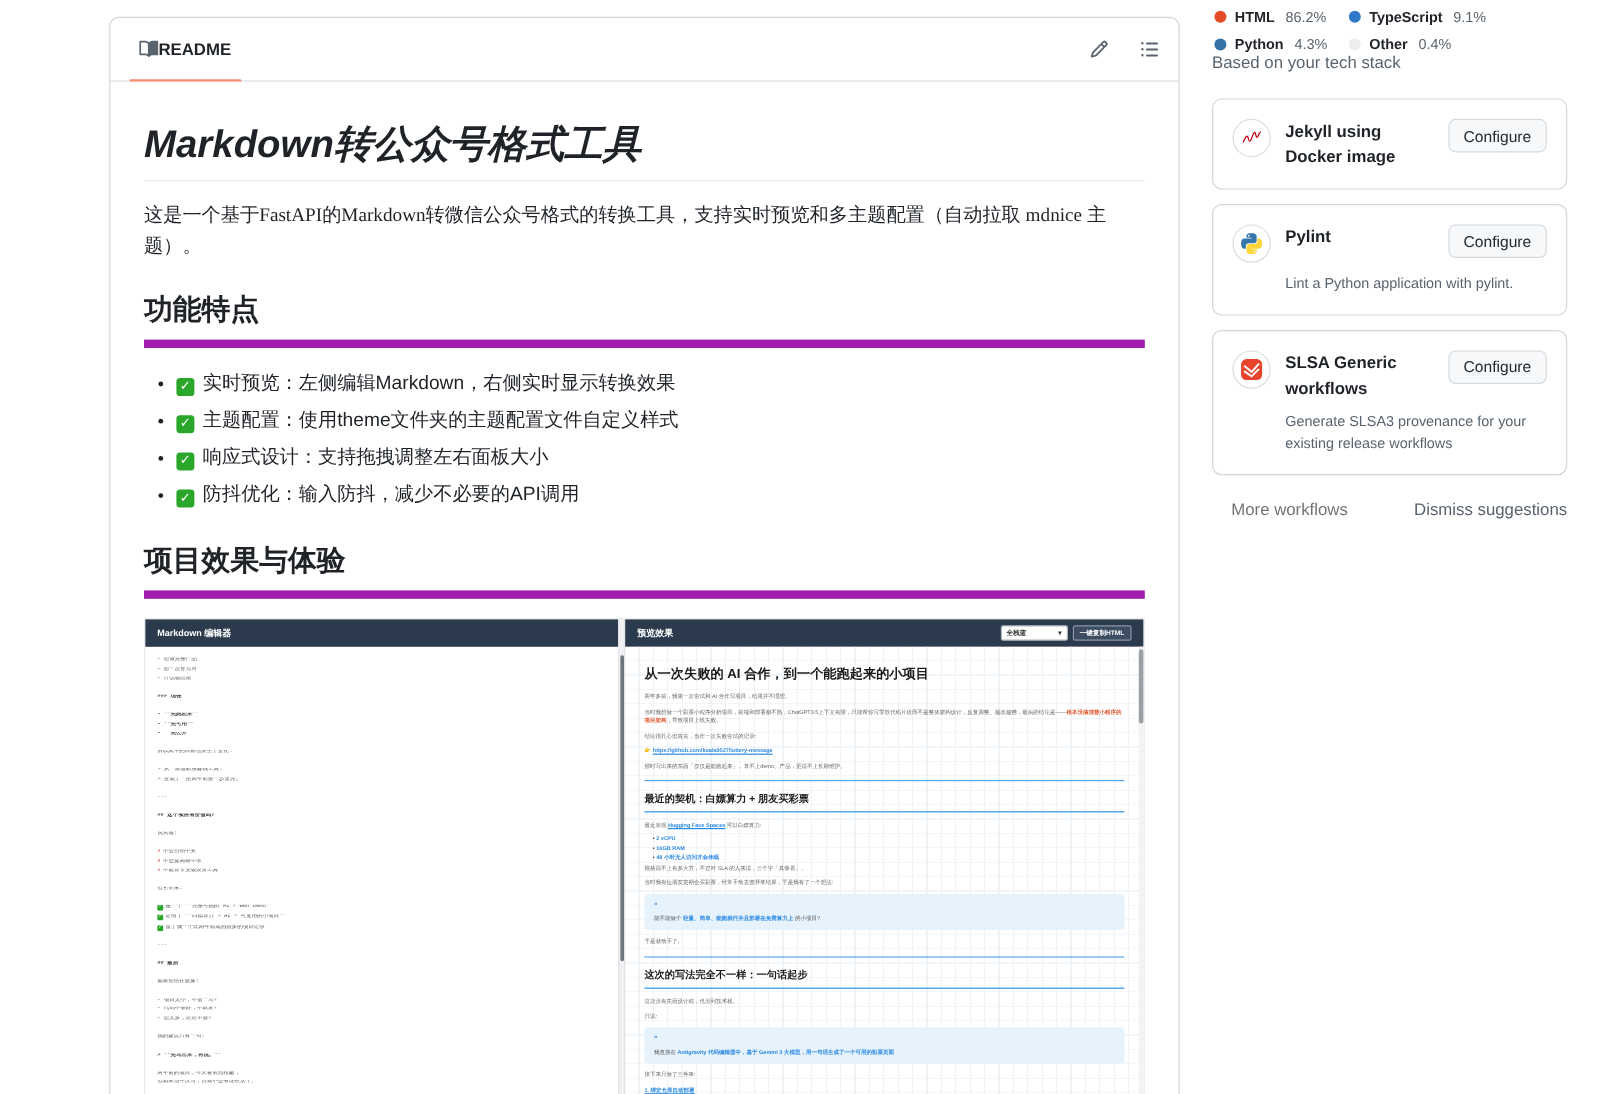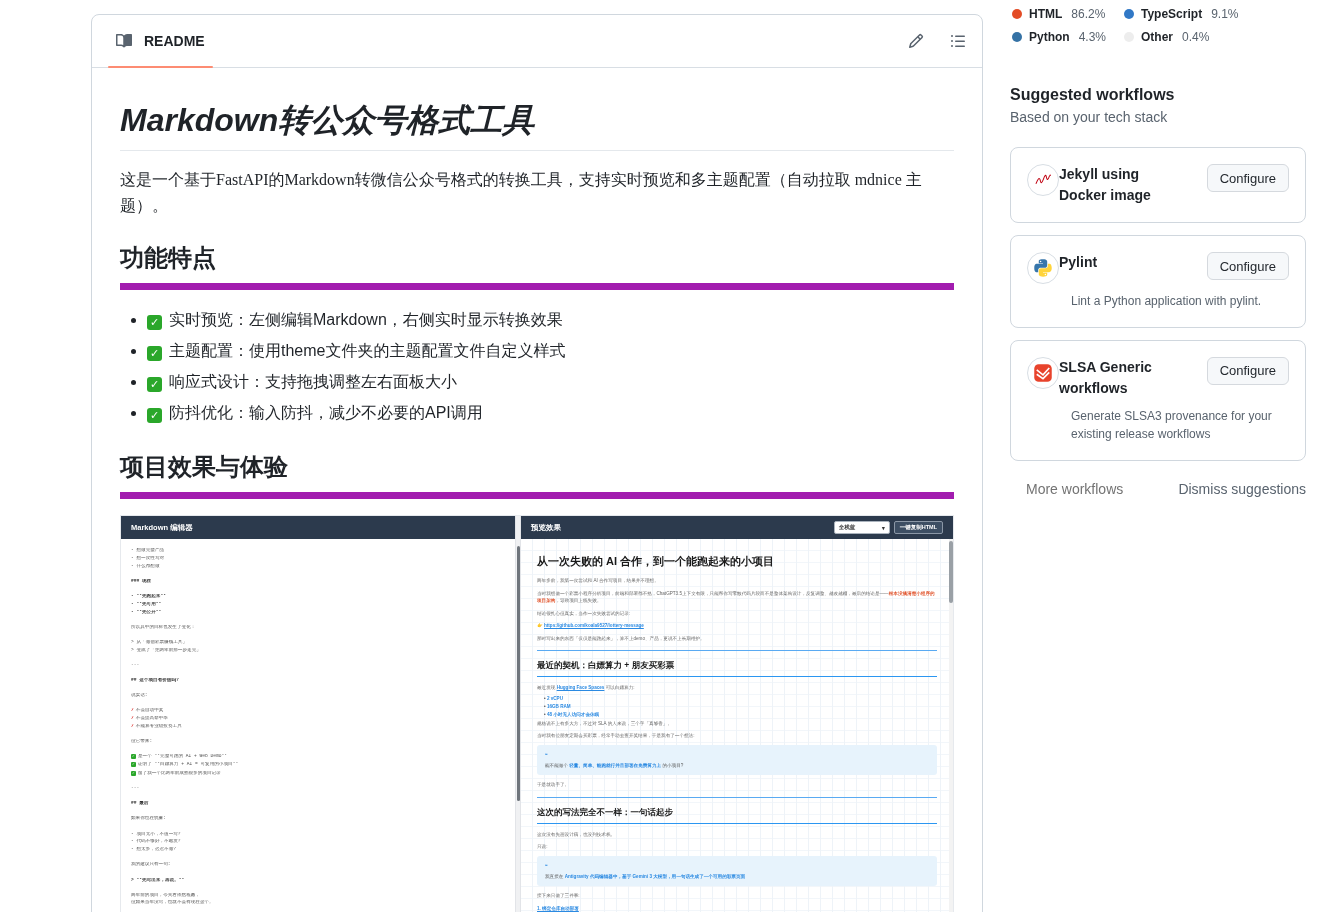--- a/index.html
+++ b/index.html
@@ -5,21 +5,21 @@
   * { box-sizing: border-box; margin: 0; padding: 0; }
   html, body { width: 1332px; height: 912px; overflow: hidden; background: #fff;
     font-family: "Liberation Sans", sans-serif; color: #1f2328; }
   .stage { position: relative; width: 1332px; height: 912px; }
 
   
   .readme-card { position: absolute; left: 91px; top: 14px; width: 892px; height: 1500px;
     border: 1px solid #d0d7de; border-radius: 8px; background: #fff; }
   .card-header { height: 53px; border-bottom: 1px solid #d8dee4; display: flex;
     align-items: center; justify-content: space-between; padding: 0 16px; }
-  .readme-tab { position: relative; display: flex; align-items: center; gap: 12px;
+  .readme-tab { position: relative; display: flex; align-items: center; gap: 0;
     height: 100%; padding: 0 8px; font-size: 14px; font-weight: 600; cursor: pointer; }
   .readme-tab::after { content: ""; position: absolute; left: 0; right: 0; bottom: -1px;
     height: 2px; background: #fd8c73; border-radius: 2px; }
   .octicon { fill: #59636e; }
   .header-actions { display: flex; align-items: center; gap: 26px; }
   .icon-btn { background: none; border: none; cursor: pointer; padding: 0; line-height: 0; }
   .card-body { padding: 24px 28px; }
 
   .readme-title { font-size: 32px; font-weight: 600; line-height: 1.25;
     padding-bottom: 10px; border-bottom: 1px solid #e4e8ec; margin: 8px 0 16px; font-style: italic; }
@@ -88,21 +88,21 @@
   .lang-grid { display: grid; grid-template-columns: 112px 1fr; row-gap: 9px;
     padding: 7px 0 0 2px; }
   .lang-item { display: flex; align-items: center; gap: 7px; font-size: 12px; cursor: pointer; }
   .lang-dot { width: 10px; height: 10px; border-radius: 50%; flex: none; }
   .lang-name { font-weight: 700; color: #1f2328; }
   .lang-pct { color: #59636e; margin-left: 2px; }
   .sw-title { font-size: 16px; font-weight: 600; margin: 42px 0 5px; }
   .sw-sub { font-size: 14px; color: #59636e; margin-bottom: 22px; }
   .wf-card { border: 1px solid #d0d7de; border-radius: 8px; padding: 16px;
     margin-bottom: 12px; background: #fff; }
-  .wf-top { display: flex; gap: 0; align-items: flex-start; }
+  .wf-top { display: flex; gap: 12px; align-items: flex-start; }
   .wf-icon { width: 32px; height: 32px; border-radius: 50%; border: 1px solid #d8dee4;
     display: flex; align-items: center; justify-content: center; flex: none; background: #fff; }
   .wf-title { font-size: 14px; font-weight: 600; line-height: 1.5; width: 120px; }
   .wf-btn { margin-left: auto; height: 28px; padding: 0 12px; font-size: 13px; font-weight: 500;
     color: #24292f; background: #f6f8fa; border: 1px solid #d5d9de; border-radius: 6px;
     cursor: pointer; flex: none; font-family: inherit; }
   .wf-desc { font-size: 12px; color: #59636e; margin: 8px 0 0 44px; line-height: 1.55; }
   .links-row { display: flex; justify-content: space-between; align-items: center;
     margin-top: 20px; font-size: 14px; }
   .more-link { color: #737373; cursor: pointer; margin-left: 16px; }
@@ -274,21 +274,20 @@
         <span class="lang-name">Python</span>
         <span class="lang-pct">4.3%</span>
       </div>
       <div class="lang-item">
         <span class="lang-dot" style="background: rgb(237, 237, 237);"></span>
         <span class="lang-name">Other</span>
         <span class="lang-pct">0.4%</span>
       </div>
     </div>
 
-    <h3 class="sw-title">Suggested workflows</h3>
     <div class="sw-sub">Based on your tech stack</div>
 
     <div class="wf-card">
       <div class="wf-top">
         <span class="wf-icon">
           <svg width="22" height="22" viewBox="0 0 32 32">
               <path d="M6 21c3-8 5-9 6-4.5s2 5 4.5-1.5 3.5-7.5 4.5-3 2 4.5 4.5-2" stroke="#c00010" stroke-width="1.5" fill="none" stroke-linecap="round"></path>
               <circle cx="26.5" cy="9" r="1" fill="#c00010"></circle>
             </svg>
         </span>

